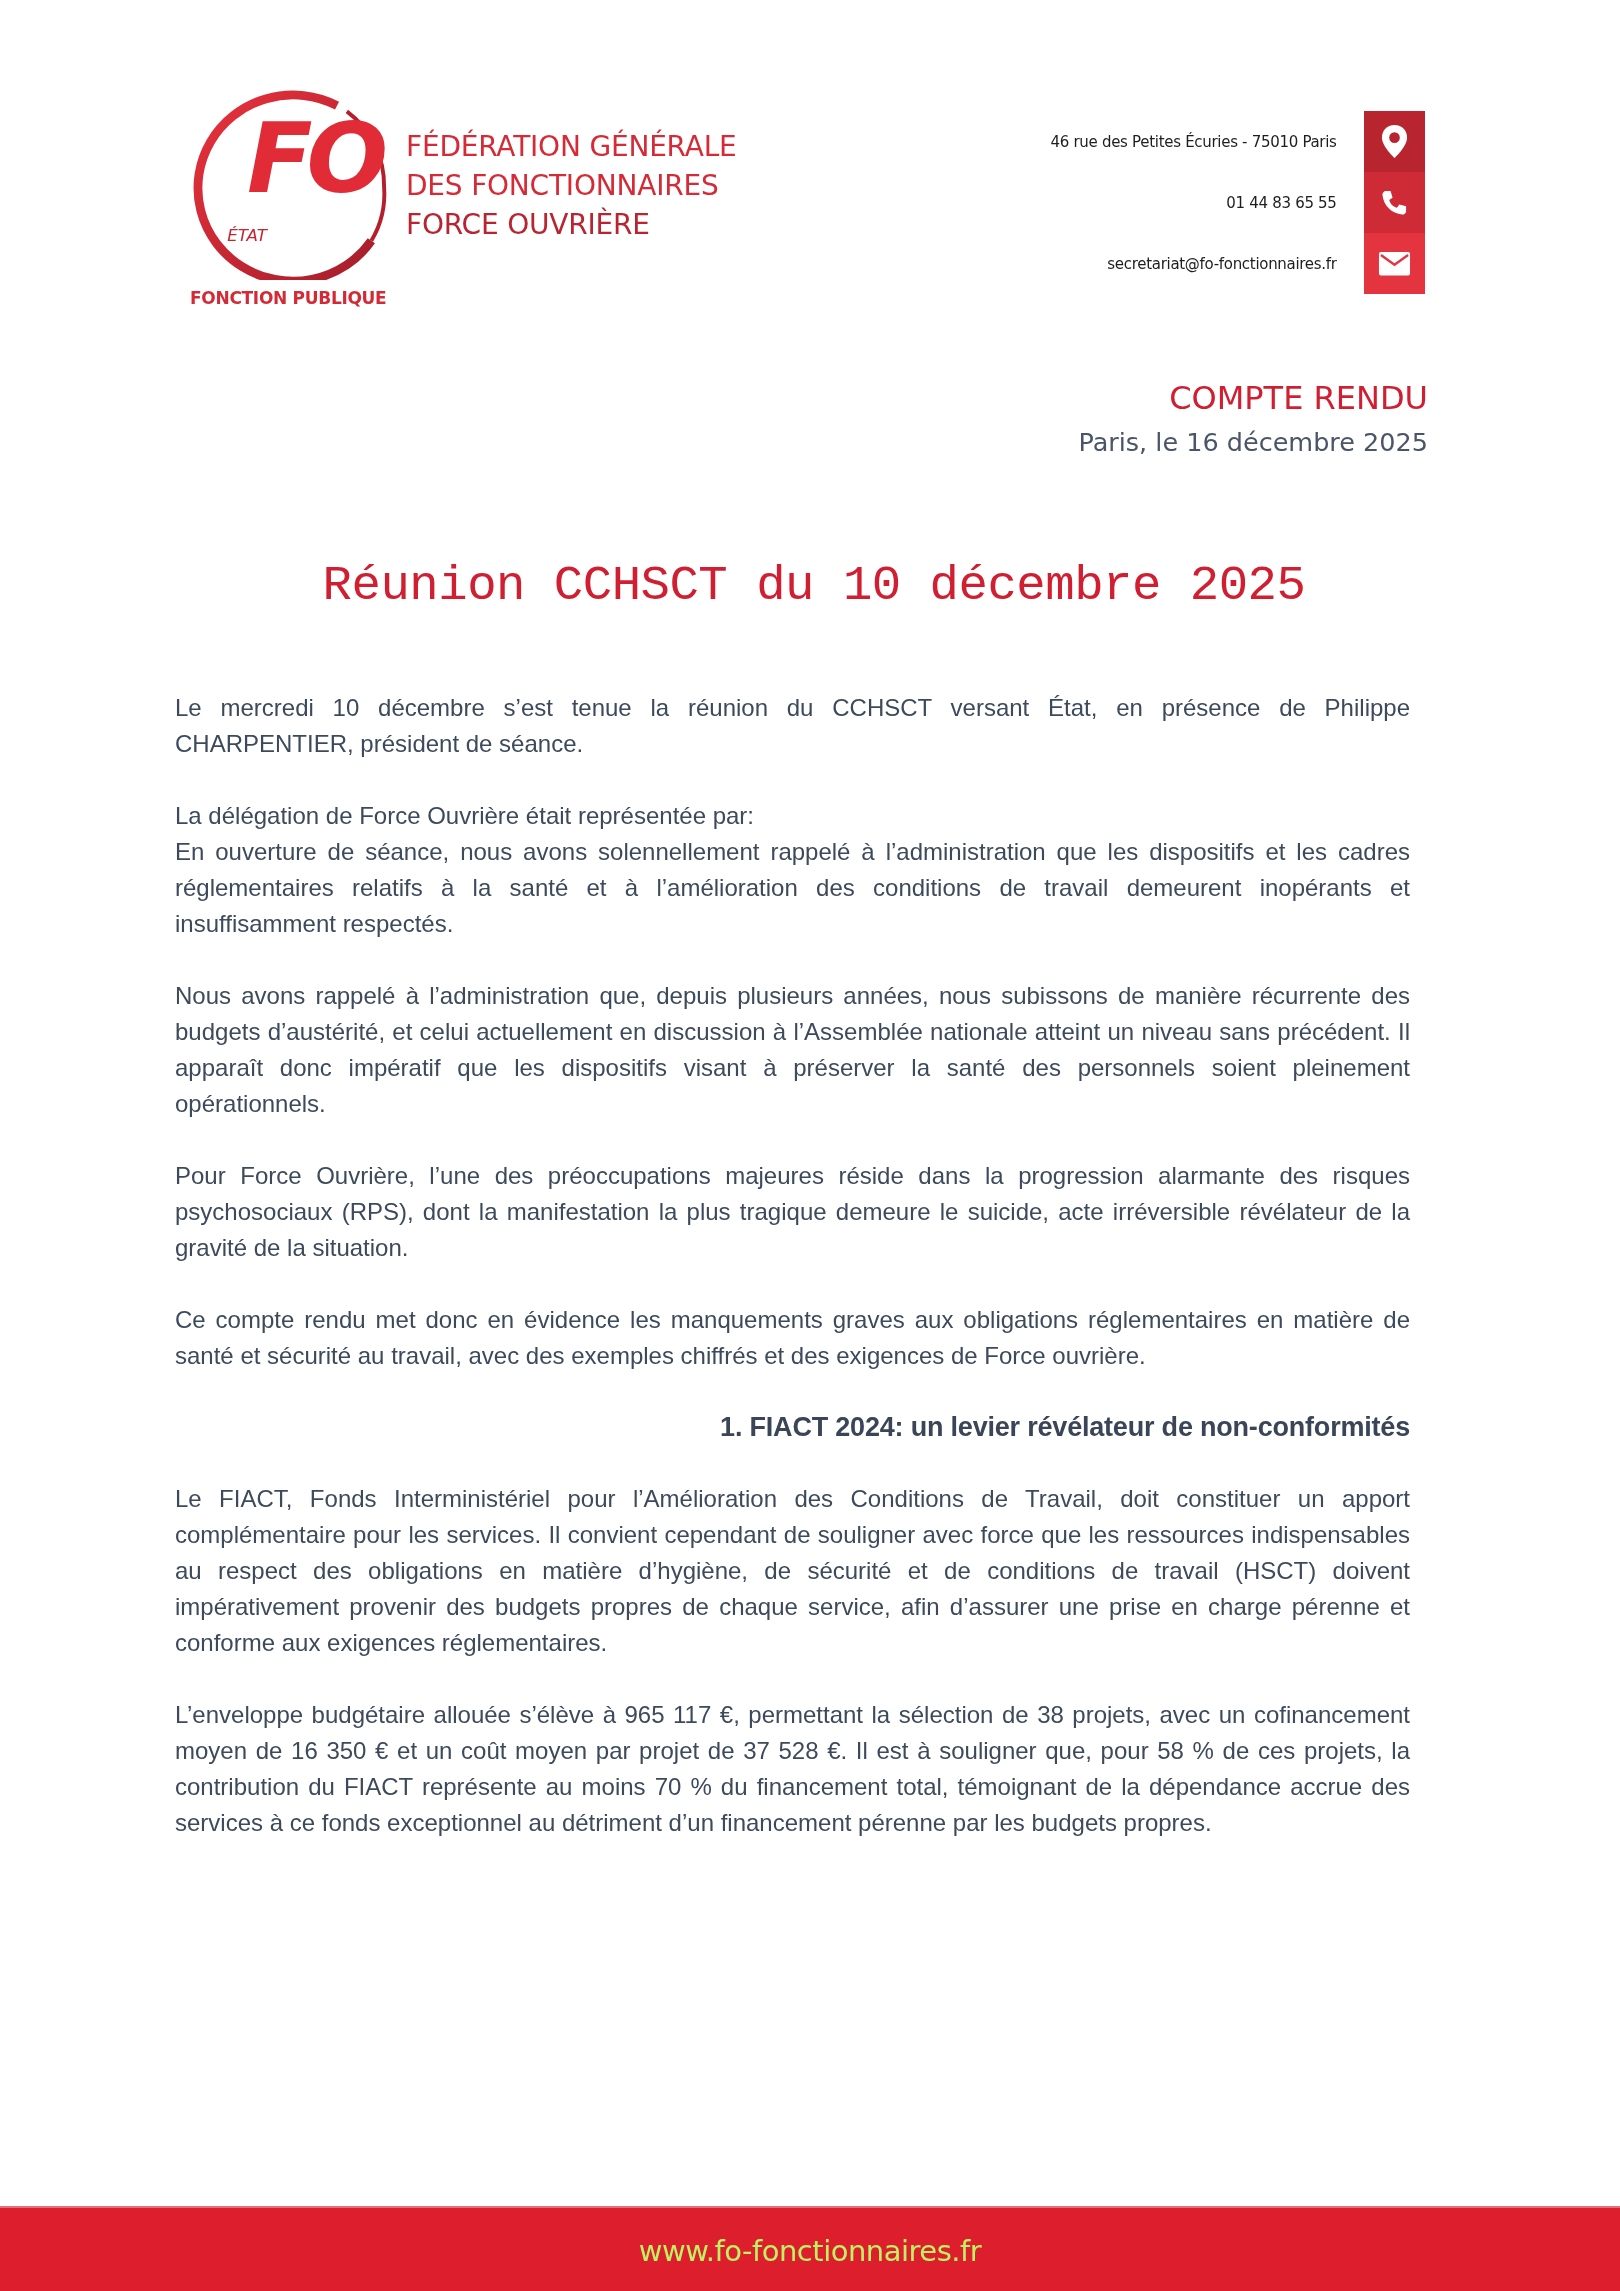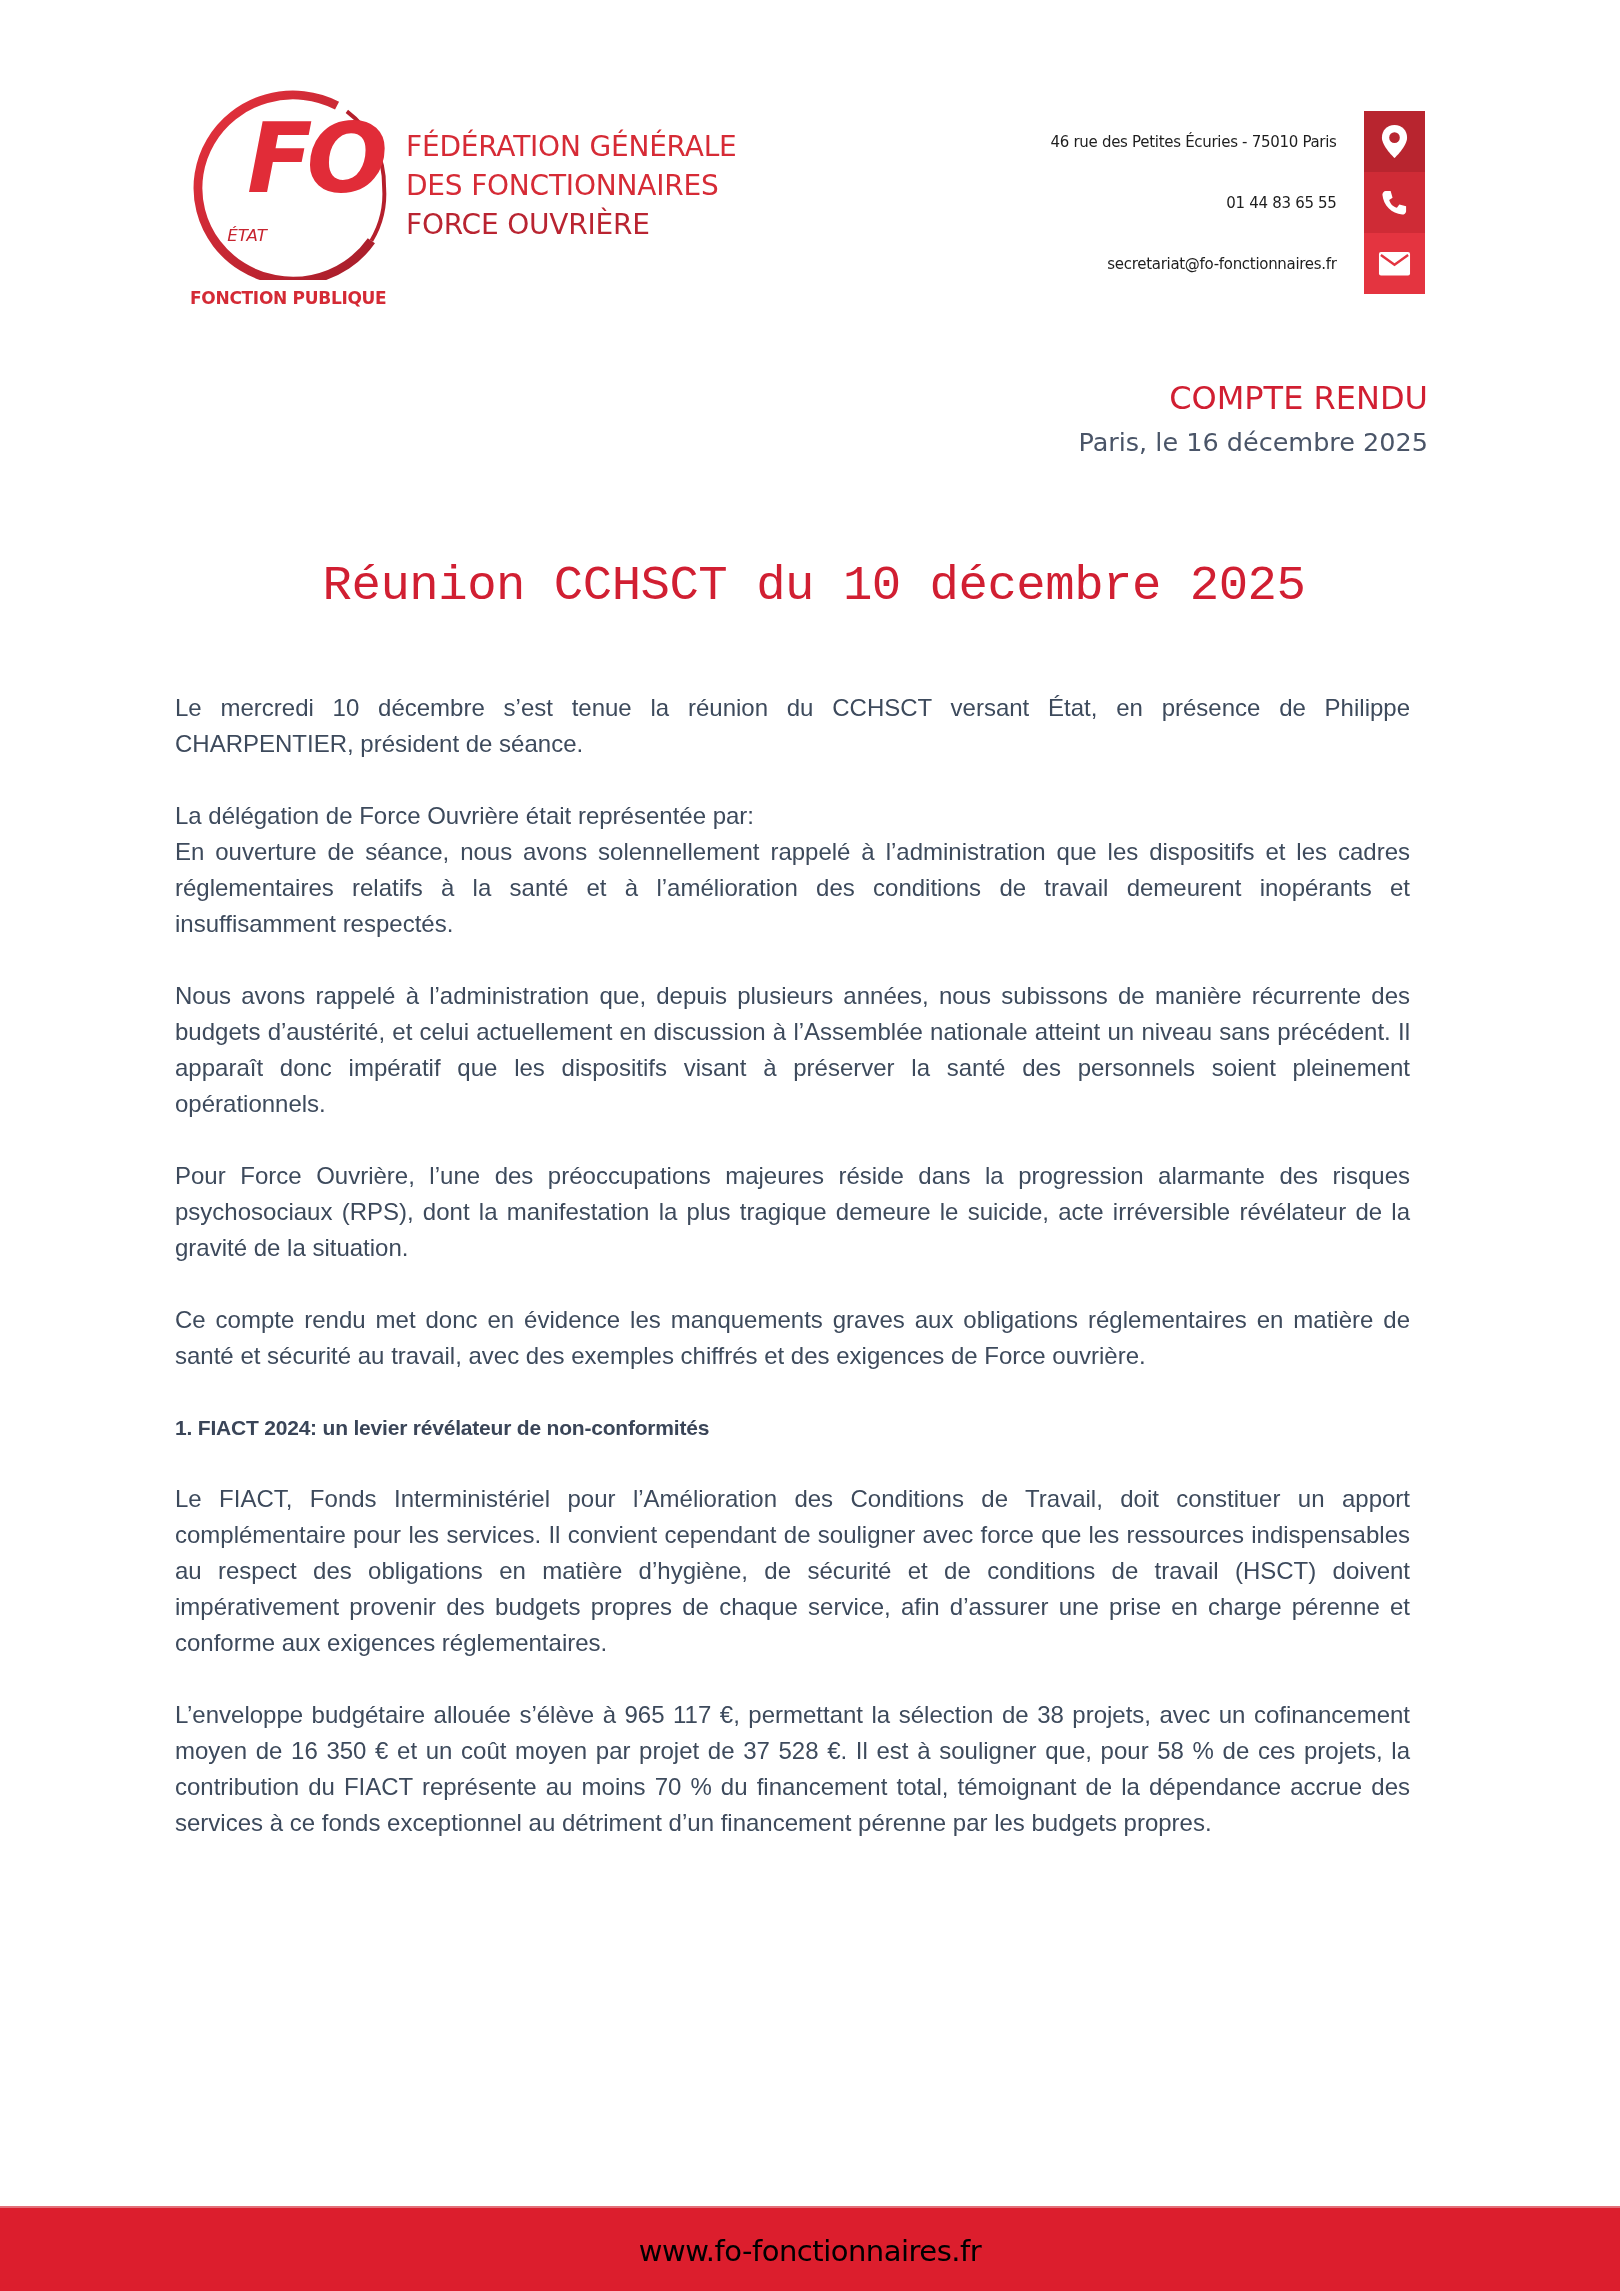--- a/index.html
+++ b/index.html
@@ -148,44 +148,45 @@
       position: absolute;
       left: 54px;
       top: 13.7px;
       width: 8.8px;
       height: 8.8px;
       border-radius: 50%;
       background: #3d4a5c;
     }
     .content h2 {
       margin: 0 0 36px 0;
-      font-size: 21px;
+      font-size: 27px;
       font-weight: bold;
       color: #3a4558;
       line-height: 35px;
       letter-spacing: -0.2px;
+      text-align: right;
     }
 
     
     .footer {
       position: absolute;
       left: 0;
       top: 2206px;
       width: 1620px;
       height: 85px;
       background: #dc1e2d;
       border-top: 2px solid #e3707a;
       display: flex;
       align-items: center;
       justify-content: center;
     }
     .footer-link {
       font-family: "DejaVu Sans", sans-serif;
       font-size: 29px;
-      color: #000000;
+      color: #bef264;
       text-decoration: none;
       letter-spacing: -0.5px;
     }
   </style>
 </head>
 <body>
 
 <div class="page">
 
   <div class="logo">

